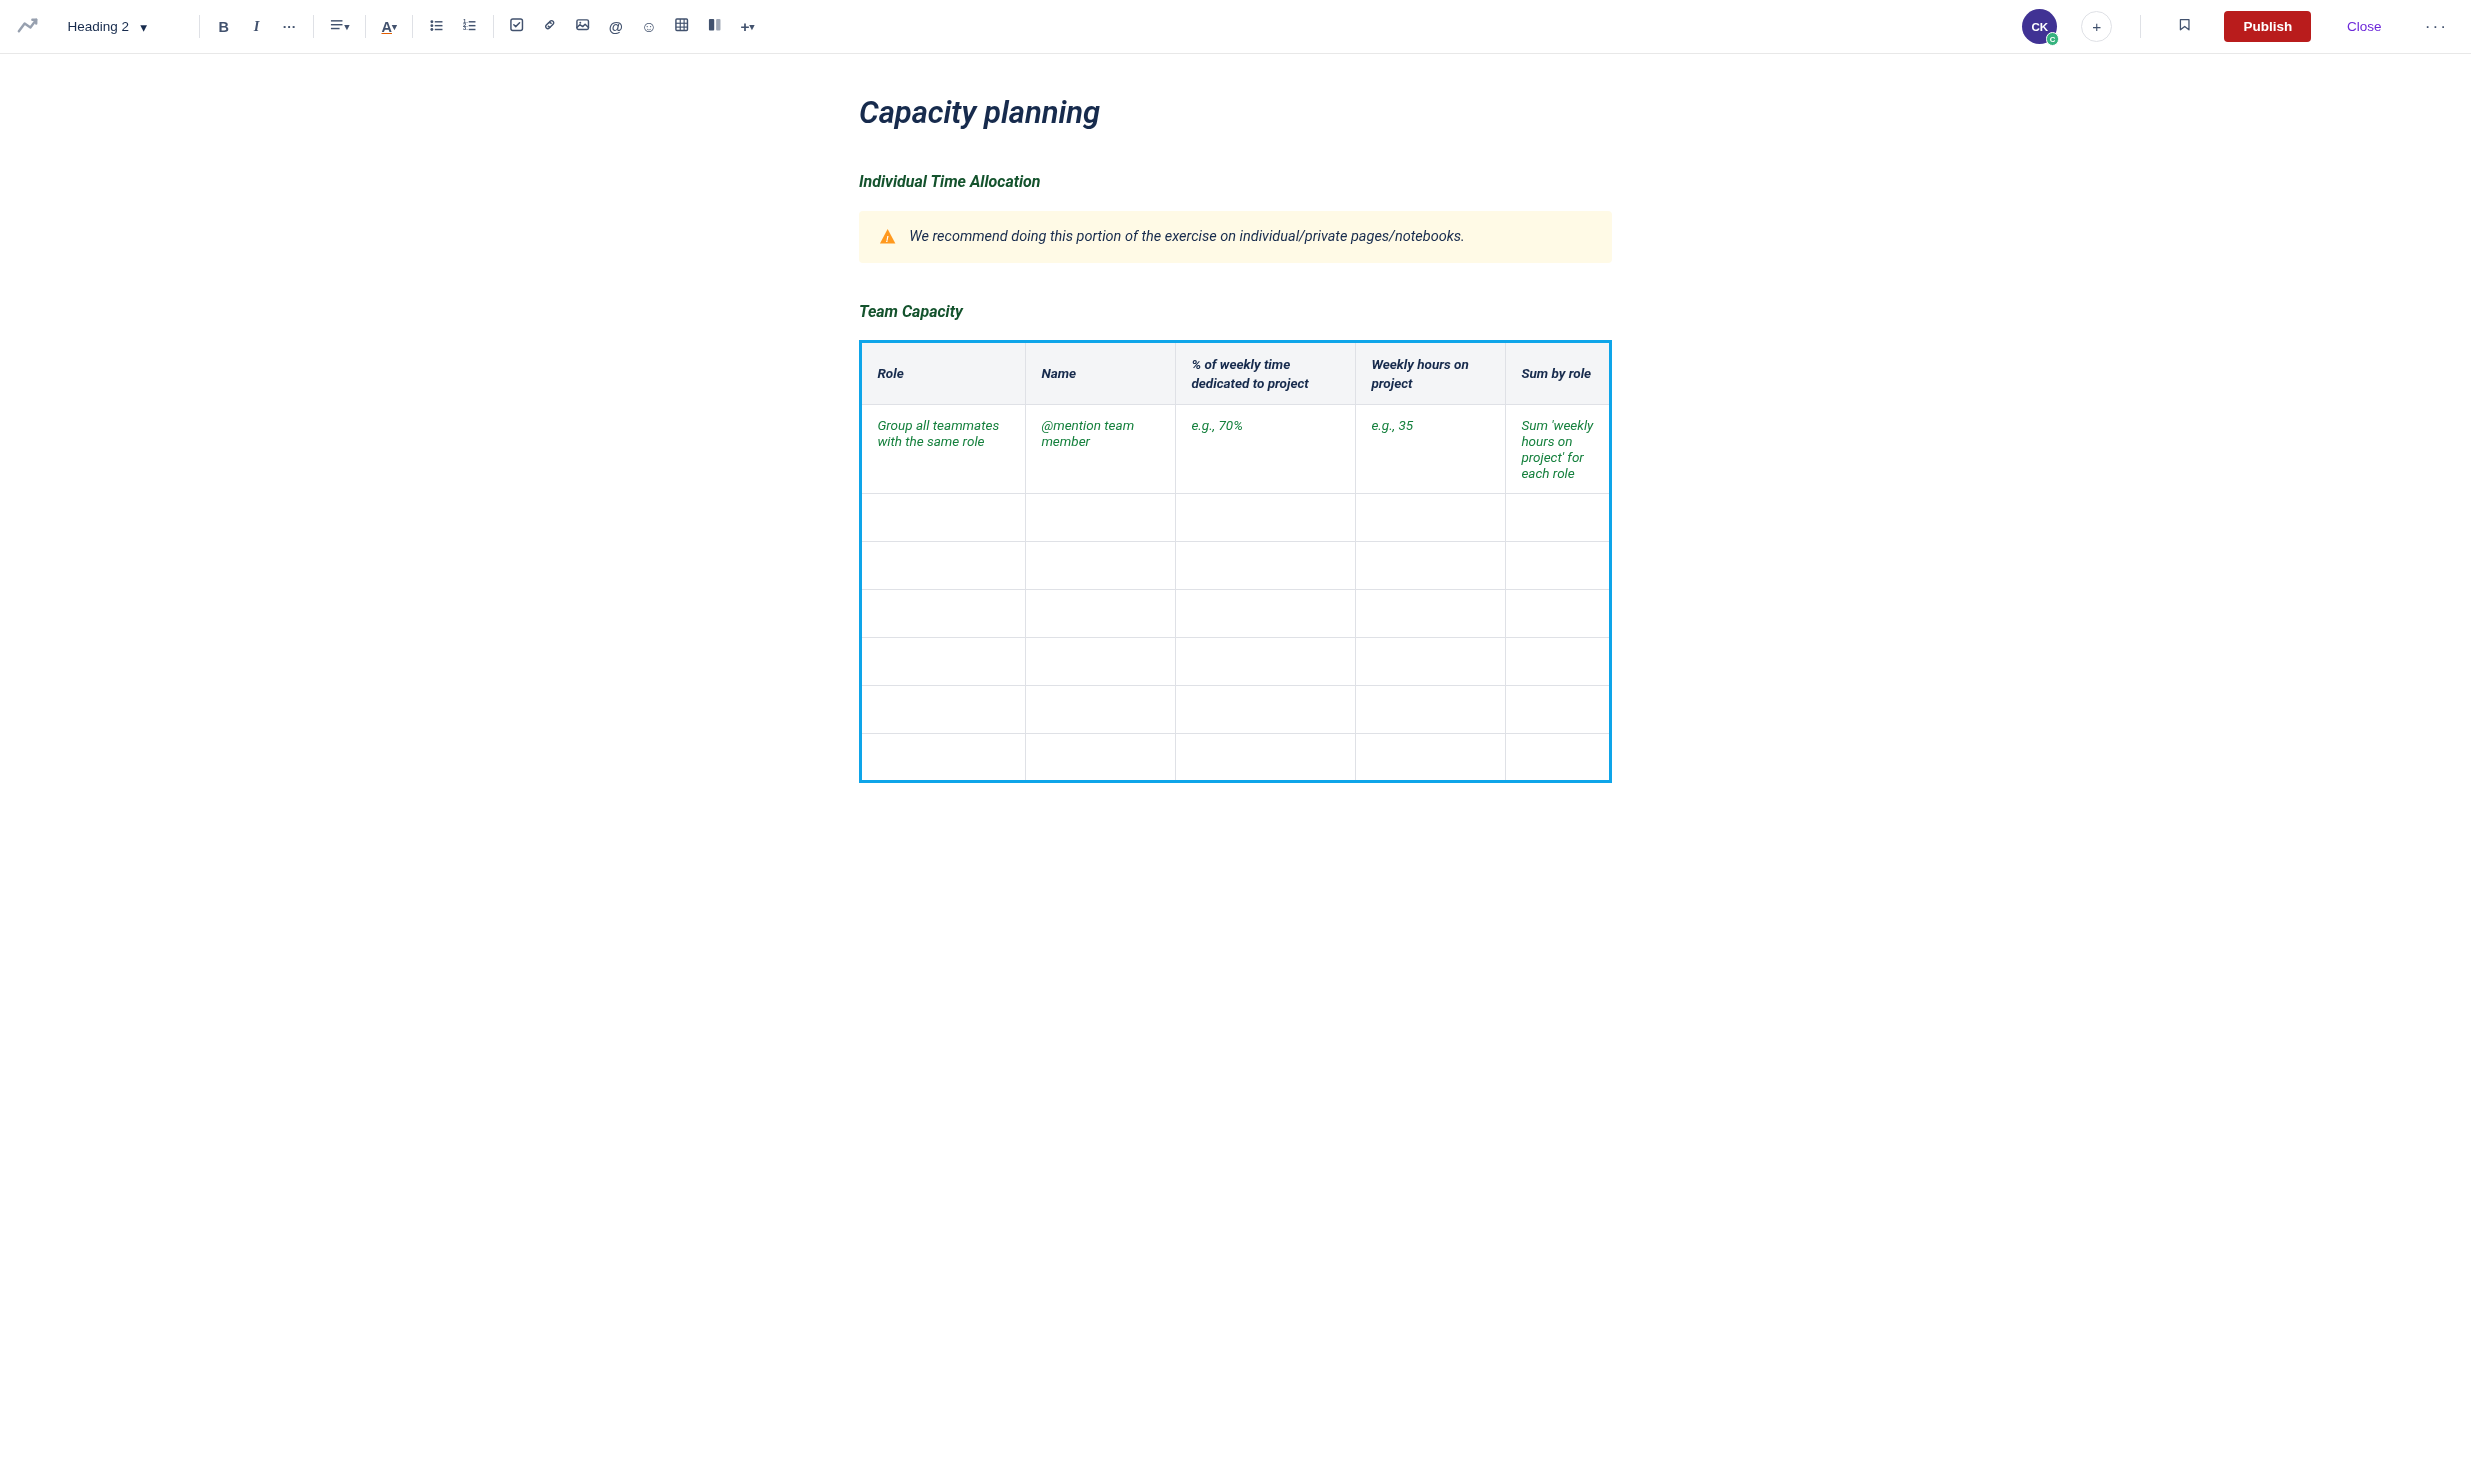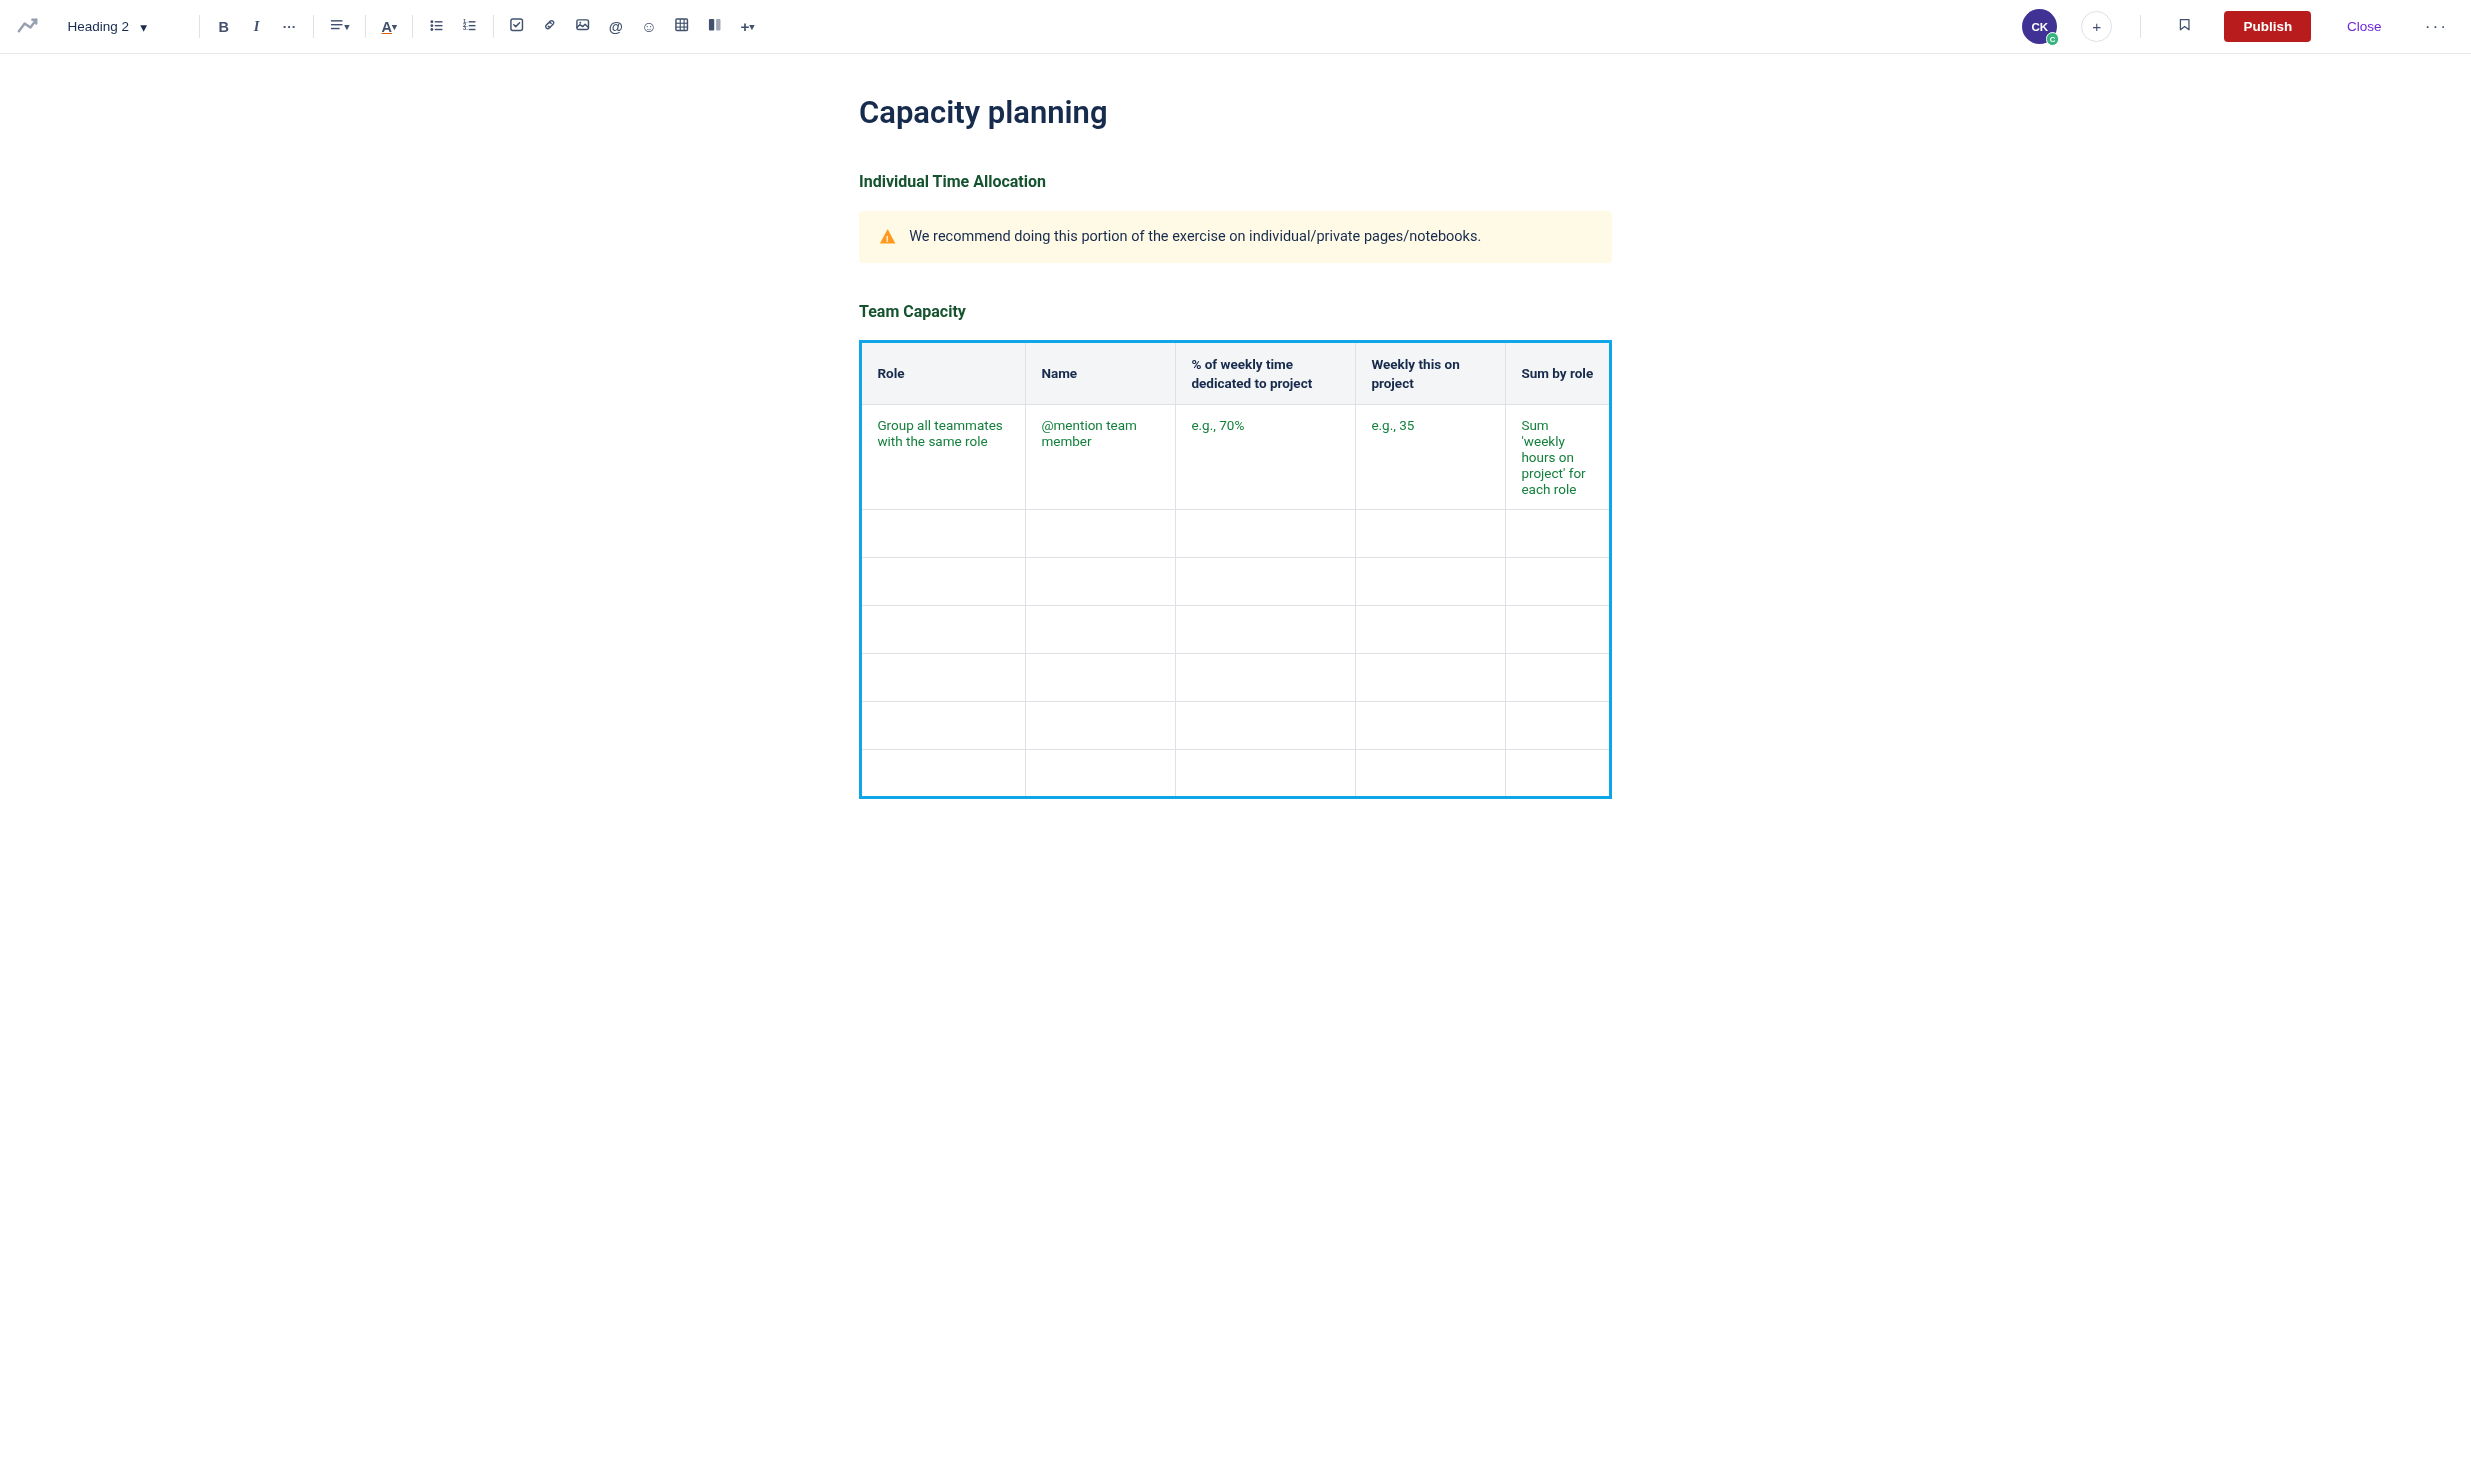--- a/index.html
+++ b/index.html
@@ -171,20 +171,21 @@
       color: #42526e;
       font-size: 17.4px;
       letter-spacing: 1.9px;
     }
 
     
     .page-content {
       max-width: 869px;
       margin: 0 auto;
       padding: 39px 58px 77px;
+      font-style: italic;
     }
 
     .page-title {
       font-size: 31px;
       font-weight: 600;
       color: #172b4d;
       margin-bottom: 39px;
       line-height: 1.3;
     }
 
@@ -452,21 +453,21 @@
   </div>
 
   <h2 class="section-heading">Team Capacity</h2>
 
   <table class="capacity-table">
     <thead>
       <tr>
         <th class="col-role">Role</th>
         <th class="col-name">Name</th>
         <th class="col-pct">% of weekly time dedicated to project</th>
-        <th class="col-hrs">Weekly this on project</th>
+        <th class="col-hrs">Weekly hours on project</th>
         <th class="col-sum">Sum by role</th>
       </tr>
     </thead>
     <tbody id="table-body">
     <tr class="data-row">
           <td>Group all teammates with the same role</td>
           <td>@mention team member</td>
           <td>e.g., 70%</td>
           <td>e.g., 35</td>
           <td>Sum 'weekly hours on project' for each role</td>

